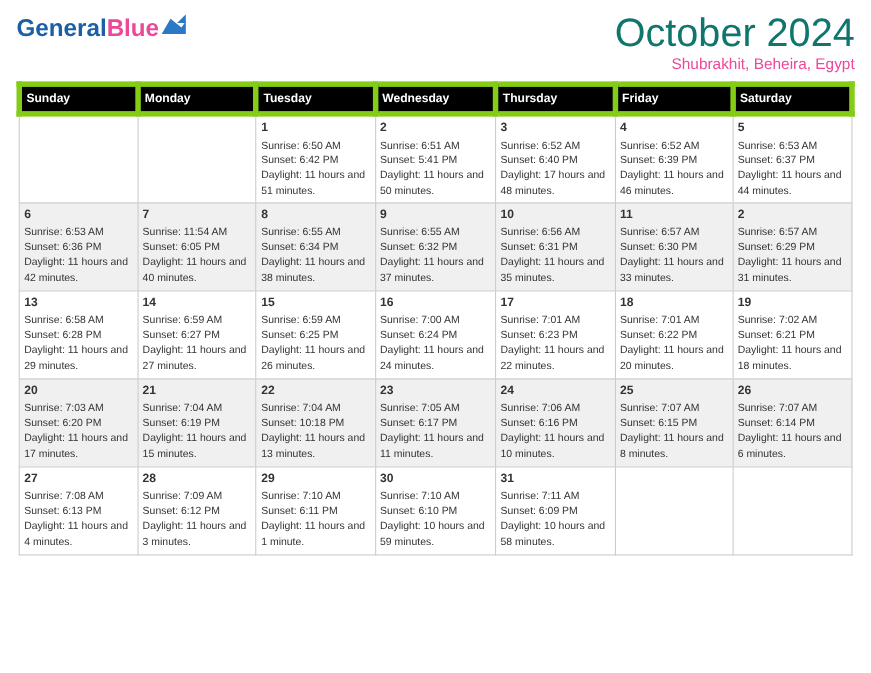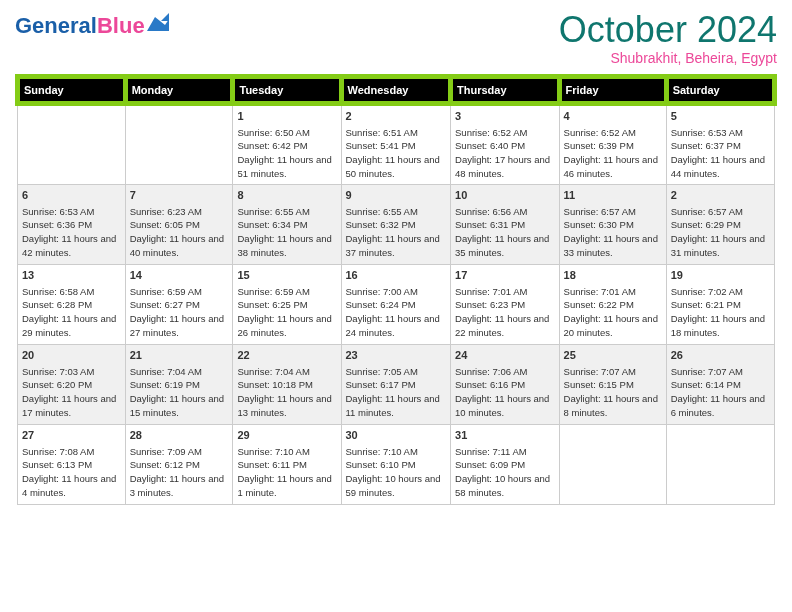--- a/index.html
+++ b/index.html
@@ -129,21 +129,21 @@
           <td class="empty-cell"></td>
           <td class="empty-cell"></td>
           <td><span class="day-num">1</span><span>Sunrise: 6:50 AM</span><br><span>Sunset: 6:42 PM</span><br><span>Daylight: 11 hours and 51 minutes.</span></td>
           <td><span class="day-num">2</span><span>Sunrise: 6:51 AM</span><br><span>Sunset: 5:41 PM</span><br><span>Daylight: 11 hours and 50 minutes.</span></td>
           <td><span class="day-num">3</span><span>Sunrise: 6:52 AM</span><br><span>Sunset: 6:40 PM</span><br><span>Daylight: 17 hours and 48 minutes.</span></td>
           <td><span class="day-num">4</span><span>Sunrise: 6:52 AM</span><br><span>Sunset: 6:39 PM</span><br><span>Daylight: 11 hours and 46 minutes.</span></td>
           <td><span class="day-num">5</span><span>Sunrise: 6:53 AM</span><br><span>Sunset: 6:37 PM</span><br><span>Daylight: 11 hours and 44 minutes.</span></td>
         </tr>
         <tr>
           <td><span class="day-num">6</span><span>Sunrise: 6:53 AM</span><br><span>Sunset: 6:36 PM</span><br><span>Daylight: 11 hours and 42 minutes.</span></td>
-          <td><span class="day-num">7</span><span>Sunrise: 6:23 AM</span><br><span>Sunset: 6:05 PM</span><br><span>Daylight: 11 hours and 40 minutes.</span></td>
+          <td><span class="day-num">7</span><span>Sunrise: 11:54 AM</span><br><span>Sunset: 6:05 PM</span><br><span>Daylight: 11 hours and 40 minutes.</span></td>
           <td><span class="day-num">8</span><span>Sunrise: 6:55 AM</span><br><span>Sunset: 6:34 PM</span><br><span>Daylight: 11 hours and 38 minutes.</span></td>
           <td><span class="day-num">9</span><span>Sunrise: 6:55 AM</span><br><span>Sunset: 6:32 PM</span><br><span>Daylight: 11 hours and 37 minutes.</span></td>
           <td><span class="day-num">10</span><span>Sunrise: 6:56 AM</span><br><span>Sunset: 6:31 PM</span><br><span>Daylight: 11 hours and 35 minutes.</span></td>
           <td><span class="day-num">11</span><span>Sunrise: 6:57 AM</span><br><span>Sunset: 6:30 PM</span><br><span>Daylight: 11 hours and 33 minutes.</span></td>
           <td><span class="day-num">2</span><span>Sunrise: 6:57 AM</span><br><span>Sunset: 6:29 PM</span><br><span>Daylight: 11 hours and 31 minutes.</span></td>
         </tr>
         <tr>
           <td><span class="day-num">13</span><span>Sunrise: 6:58 AM</span><br><span>Sunset: 6:28 PM</span><br><span>Daylight: 11 hours and 29 minutes.</span></td>
           <td><span class="day-num">14</span><span>Sunrise: 6:59 AM</span><br><span>Sunset: 6:27 PM</span><br><span>Daylight: 11 hours and 27 minutes.</span></td>
           <td><span class="day-num">15</span><span>Sunrise: 6:59 AM</span><br><span>Sunset: 6:25 PM</span><br><span>Daylight: 11 hours and 26 minutes.</span></td>

